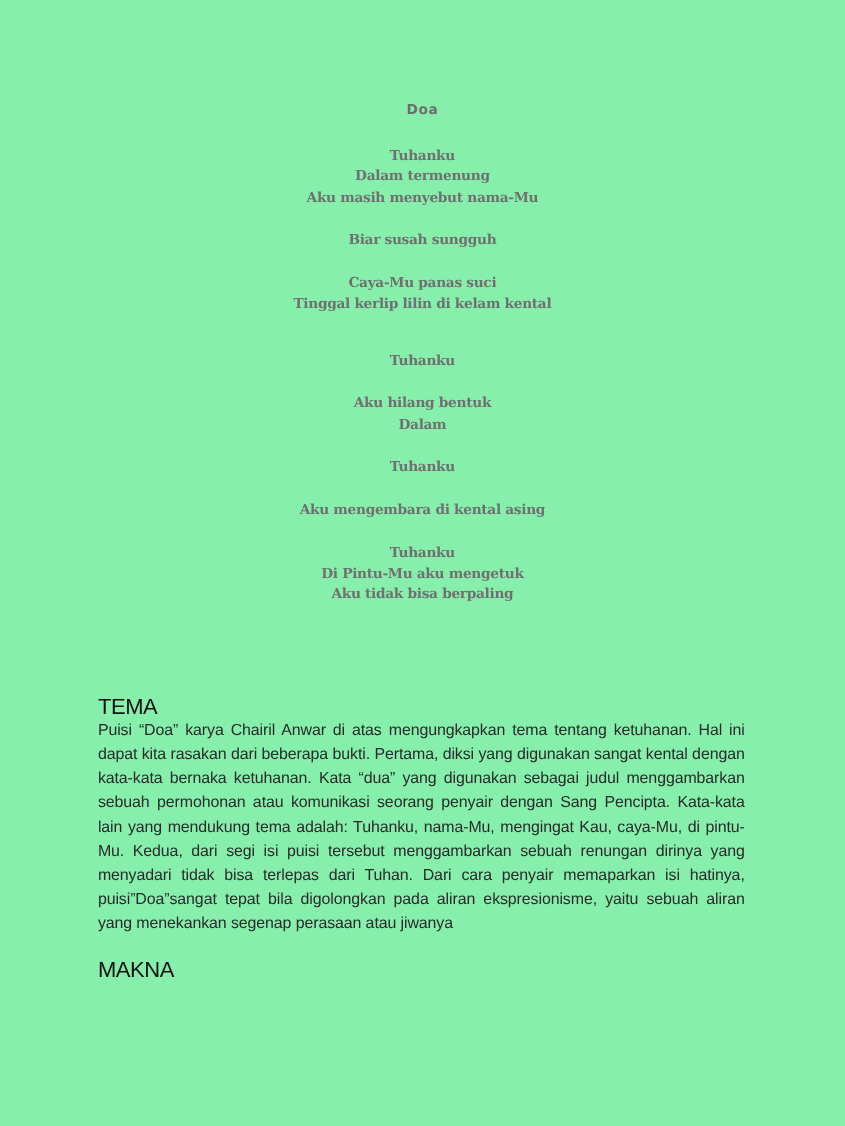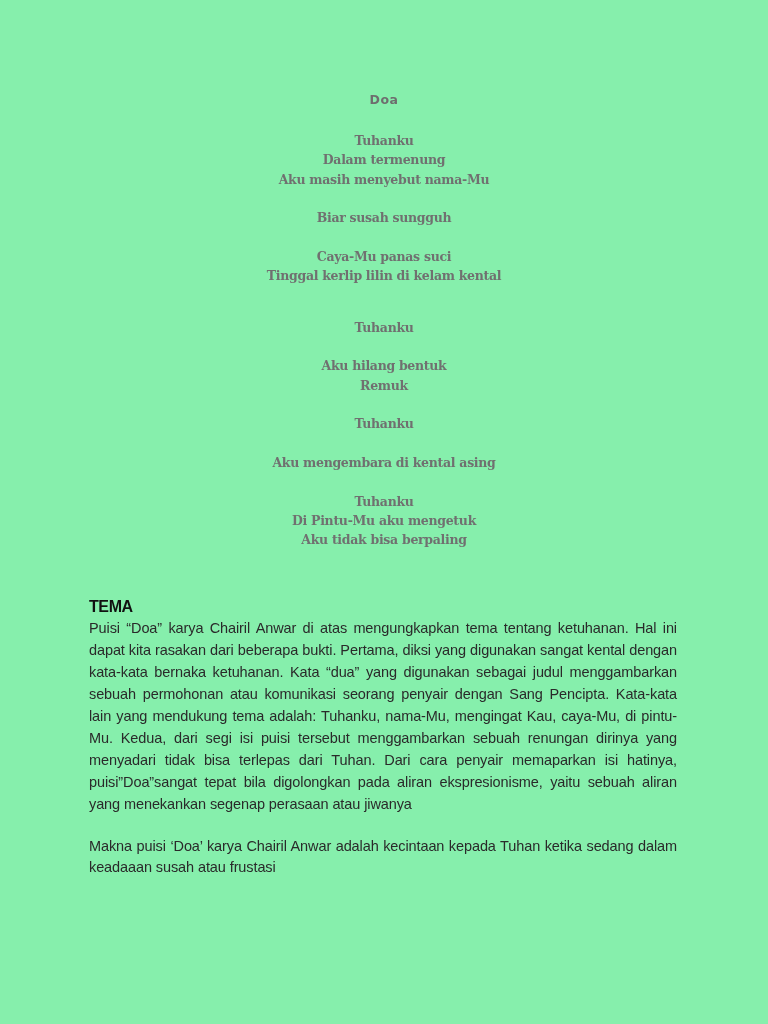--- a/index.html
+++ b/index.html
@@ -23,22 +23,22 @@
   .poem .line { display: block; height: 19.3px; white-space: nowrap; letter-spacing: -0.3px; }
   .poem .gap { display: block; height: 19.3px; }
   .poem .gap2 { display: block; height: 32.5px; }
 
   .section {
     position: absolute; left: 89px; width: 588px;
     font-family: "Liberation Sans", sans-serif;
     color: #2a2a2a;
   }
   .section-head {
-    font-weight: bold; font-size: 16px; color: #111111;
-    line-height: 20px; height: 20px; letter-spacing: -0.4px;
+    font-weight: normal; font-size: 20px; color: #111111;
+    line-height: 20px; height: 20px; letter-spacing: -0.4px; margin-top: 36px;
   }
   .section-body {
     font-size: 14.5px; line-height: 22px;
     text-align: justify; letter-spacing: -0.1px;
   }
   #tema { top: 597px; }
   #makna { top: 836px; }
   #makna .section-body { line-height: 21px; }
 </style>
 </head>
@@ -59,36 +59,36 @@
     <span class="gap"></span>
 
     <span class="line">Caya-Mu panas suci</span>
     <span class="line">Tinggal kerlip lilin di kelam kental</span>
     <span class="gap2"></span>
 
     <span class="line">Tuhanku</span>
     <span class="gap"></span>
 
     <span class="line">Aku hilang bentuk</span>
-    <span class="line">Remuk</span>
+    <span class="line">Dalam</span>
     <span class="gap"></span>
 
     <span class="line">Tuhanku</span>
     <span class="gap"></span>
 
     <span class="line">Aku mengembara di kental asing</span>
     <span class="gap"></span>
 
     <span class="line">Tuhanku</span>
     <span class="line">Di Pintu-Mu aku mengetuk</span>
     <span class="line">Aku tidak bisa berpaling</span>
   </div>
 
   <div class="section" id="tema">
     <div class="section-head">TEMA</div>
     <div class="section-body">Puisi “Doa” karya Chairil Anwar di atas mengungkapkan tema tentang ketuhanan. Hal ini dapat kita rasakan dari beberapa bukti. Pertama, diksi yang digunakan sangat kental dengan kata-kata bernaka ketuhanan. Kata “dua” yang digunakan sebagai judul menggambarkan sebuah permohonan atau komunikasi seorang penyair dengan Sang Pencipta. Kata-kata lain yang mendukung tema adalah: Tuhanku, nama-Mu, mengingat Kau, caya-Mu, di pintu-Mu. Kedua, dari segi isi puisi tersebut menggambarkan sebuah renungan dirinya yang menyadari tidak bisa terlepas dari Tuhan. Dari cara penyair memaparkan isi hatinya, puisi”Doa”sangat tepat bila digolongkan pada aliran ekspresionisme, yaitu sebuah aliran yang menekankan segenap perasaan atau jiwanya</div>
   </div>
 
   <div class="section" id="makna">
-    <div class="section-body">Makna puisi ‘Doa’ karya Chairil Anwar adalah kecintaan kepada Tuhan ketika sedang dalam keadaaan susah atau frustasi</div>
+    <div class="section-head">MAKNA</div>
   </div>
 
 </div>
 
 </body></html>

